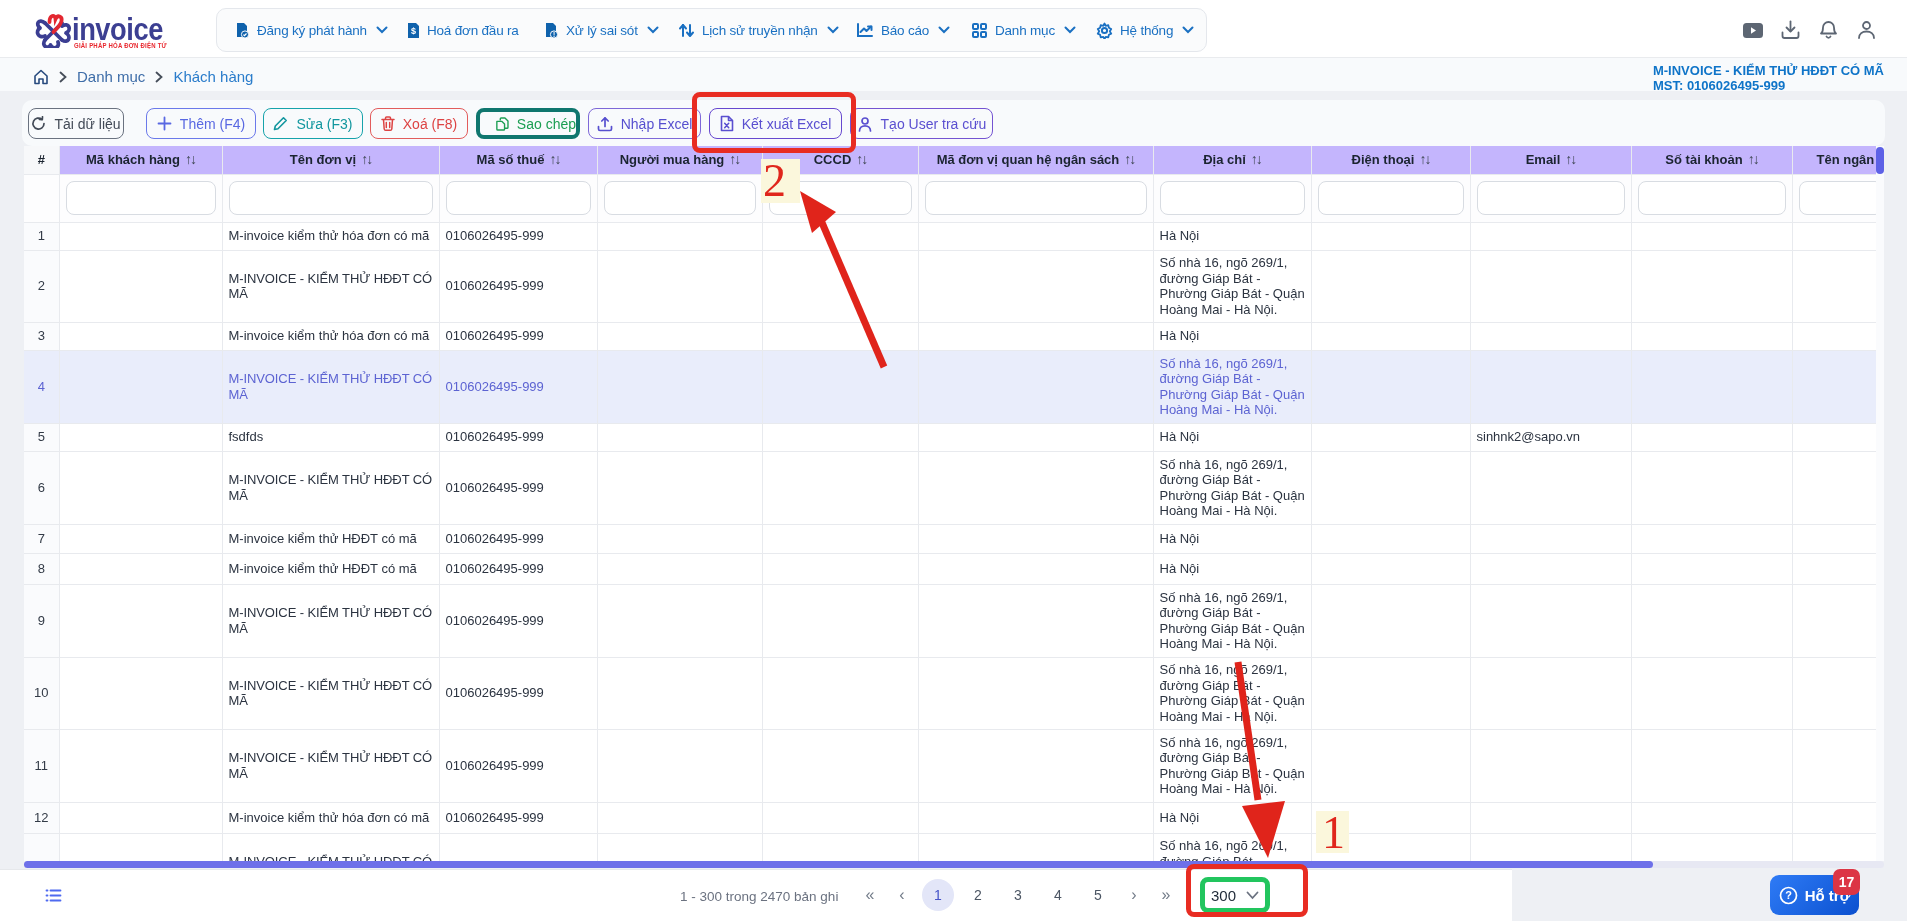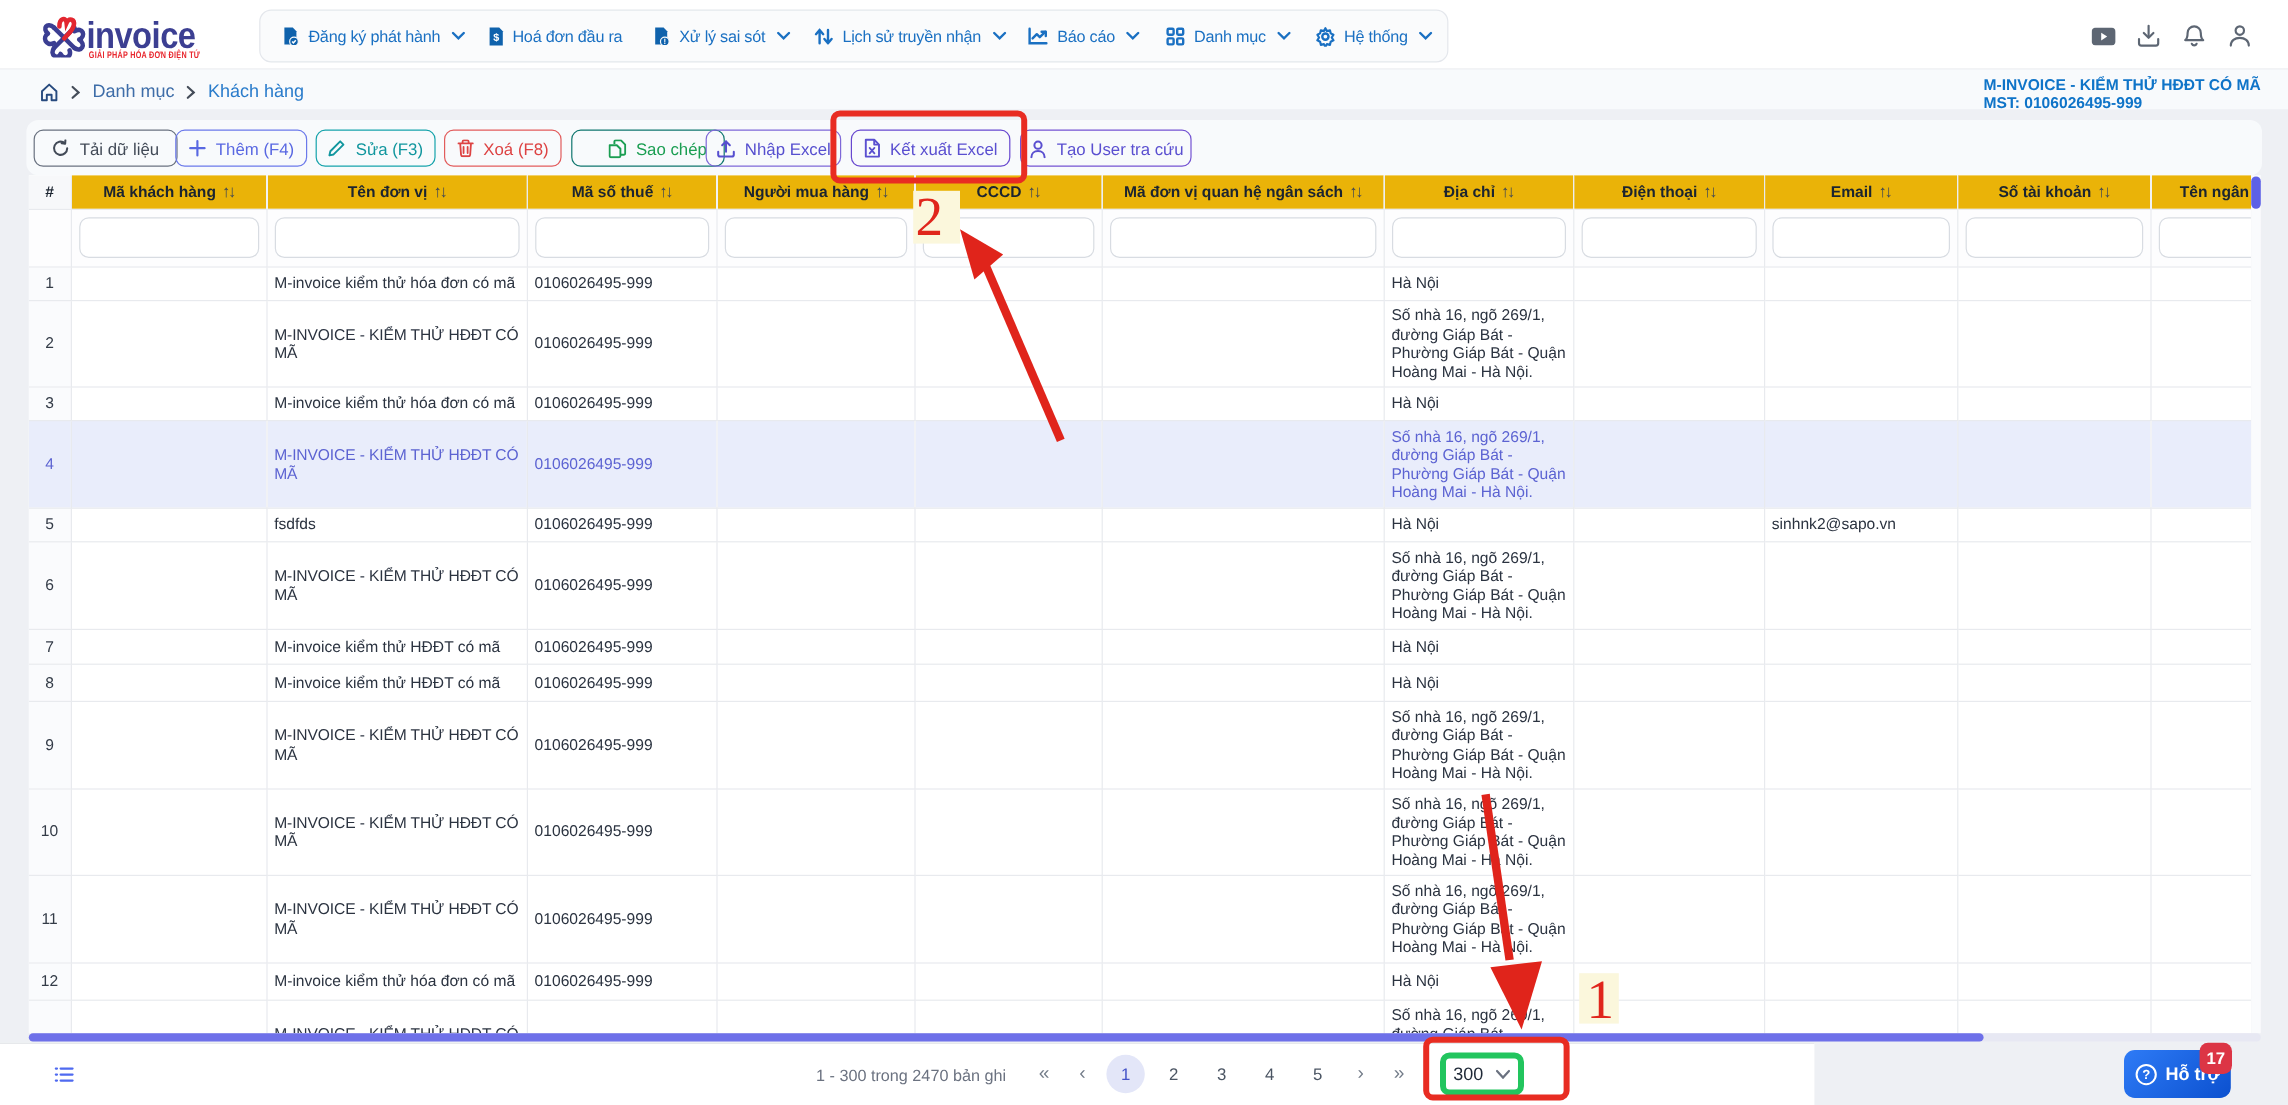--- a/index.html
+++ b/index.html
@@ -19,21 +19,21 @@
 #crumbbar { position:absolute; left:0; top:58px; width:1907px; height:33px; background:#f8fafc; }
 #crumbs { position:absolute; left:33px; top:10px; display:flex; align-items:center; gap:10px; font-size:15px; }
 #company { position:absolute; right:23px; top:5px; color:#0f74c8; font-weight:bold; font-size:13px; line-height:15px; }
 
 #toolpanel { position:absolute; left:22px; top:100px; width:1863px; height:46px; background:#f8fafc; border-radius:10px; }
 .tbtn { position:absolute; top:8px; height:31px; border-radius:8px; display:flex; align-items:center; justify-content:center; gap:8px; font-size:14px; background:transparent; white-space:nowrap; }
 
 #tablewrap { position:absolute; left:24px; top:146px; width:1852px; height:715px; overflow:hidden; background:#fff; }
 table { border-collapse:collapse; table-layout:fixed; width:1852px; }
 th, td { border-right:1px solid #e8eaee; border-bottom:1px solid #e8eaee; font-size:13px; color:#2b3340; padding:3px 6px; vertical-align:middle; overflow:hidden; line-height:15.5px; }
-th { height:28px; font-size:13px; font-weight:bold; color:#1b2430; background:#eab308; text-align:center; padding:0 4px; white-space:nowrap; }
+th { height:28px; font-size:13px; font-weight:bold; color:#1b2430; background:#c4b5fd; text-align:center; padding:0 4px; white-space:nowrap; }
 td.num { text-align:center; color:#333b47; background:#fafbfd; }
 th.num { background:#f7f8fa; }
 tr.filter td { height:48px; background:#fdfdfe; padding:0 6px; }
 .finput { height:34px; border:1px solid #d8dce2; border-radius:8px; background:#fff; }
 .sort { font-size:14px; color:#3f4754; font-weight:normal; letter-spacing:-2px; margin-left:5px; }
 tr.sel td { background:#e9edfb; color:#5c63d2; }
 tr.sel td.num { background:#e9edfb; color:#5c63d2; }
 td.addr { white-space:nowrap; }
 
 #hscroll-track { position:absolute; left:24px; top:861px; width:1860px; height:7px; border-radius:4px; background:#e7e8f3; }
@@ -184,21 +184,21 @@
     <span style="color:#3e6da8;">Danh mục</span>
     <svg width="8" height="12" viewBox="0 0 8 12">
         <path d="M1.5 1.5 L6.5 6 L1.5 10.5" stroke="#454d59" stroke-width="1.8" fill="none" stroke-linecap="round"></path>
       </svg>
     <span style="color:#2a7ccb;">Khách hàng</span>
   </div>
   <div id="company">M-INVOICE - KIỂM THỬ HĐĐT CÓ MÃ<br>MST: 0106026495-999</div>
 </div>
 
 <div id="toolpanel">
-  <div class="tbtn" style="left:6px;width:120px;border:1px solid #6a7280;color:#424a57;">
+  <div class="tbtn" style="left:6px;width:96px;border:1px solid #6a7280;color:#424a57;">
     <svg width="15" height="15" viewBox="0 0 15 15">
         <path d="M13 7.5 A5.5 5.5 0 1 1 11 3.3" fill="none" stroke="#424a57" stroke-width="1.7" stroke-linecap="round"></path>
         <path d="M11.5 0.8 L11.3 3.7 L8.4 3.4" fill="none" stroke="#424a57" stroke-width="1.7" stroke-linecap="round" stroke-linejoin="round"></path>
       </svg>
     <span>Tải dữ liệu</span>
   </div>
   <div class="tbtn" style="left:124px;width:110px;border:1px solid #6b79ea;color:#5968e2;">
     <svg width="15" height="15" viewBox="0 0 15 15">
         <path d="M7.5 1.5 V13.5 M1.5 7.5 H13.5" stroke="#5968e2" stroke-width="1.8" stroke-linecap="round"></path>
       </svg>
@@ -212,21 +212,21 @@
   </div>
   <div class="tbtn" style="left:348px;width:98px;border:1px solid #e25c5c;color:#dd4343;">
     <svg width="14" height="15" viewBox="0 0 14 15">
         <g fill="none" stroke="#dd4343" stroke-width="1.5" stroke-linecap="round">
           <path d="M1 3.5 h12 M4.5 3.5 V2 a1 1 0 0 1 1-1 h3 a1 1 0 0 1 1 1 v1.5 M2.5 3.5 l.7 9.5 a1.4 1.4 0 0 0 1.4 1.2 h4.8 a1.4 1.4 0 0 0 1.4-1.2 l.7-9.5"></path>
           <path d="M5.3 6.5 v5 M8.7 6.5 v5"></path>
         </g>
       </svg>
     <span>Xoá (F8)</span>
   </div>
-  <div class="tbtn" style="left:454px;width:128px;border:1px solid #0f766e;color:#1b9e52;padding-left:16px;">
+  <div class="tbtn" style="left:454px;width:104px;border:4px solid #0f766e;color:#1b9e52;padding-left:16px;">
     <svg width="15" height="16" viewBox="0 0 15 16">
         <g fill="none" stroke="#1b9e52" stroke-width="1.6" stroke-linejoin="round">
           <path d="M5 4 V2 a1 1 0 0 1 1-1 h4.5 L14 4.5 V12 a1 1 0 0 1-1 1 h-3"></path>
           <path d="M1 5 h6 l3 3 v6 a1 1 0 0 1-1 1 H2 a1 1 0 0 1-1-1 z"></path>
         </g>
       </svg>
     <span>Sao chép</span>
   </div>
   <div class="tbtn" style="left:566px;width:113px;border:1px solid #7e68d8;color:#564fcf;">
     <svg width="16" height="16" viewBox="0 0 16 16">

